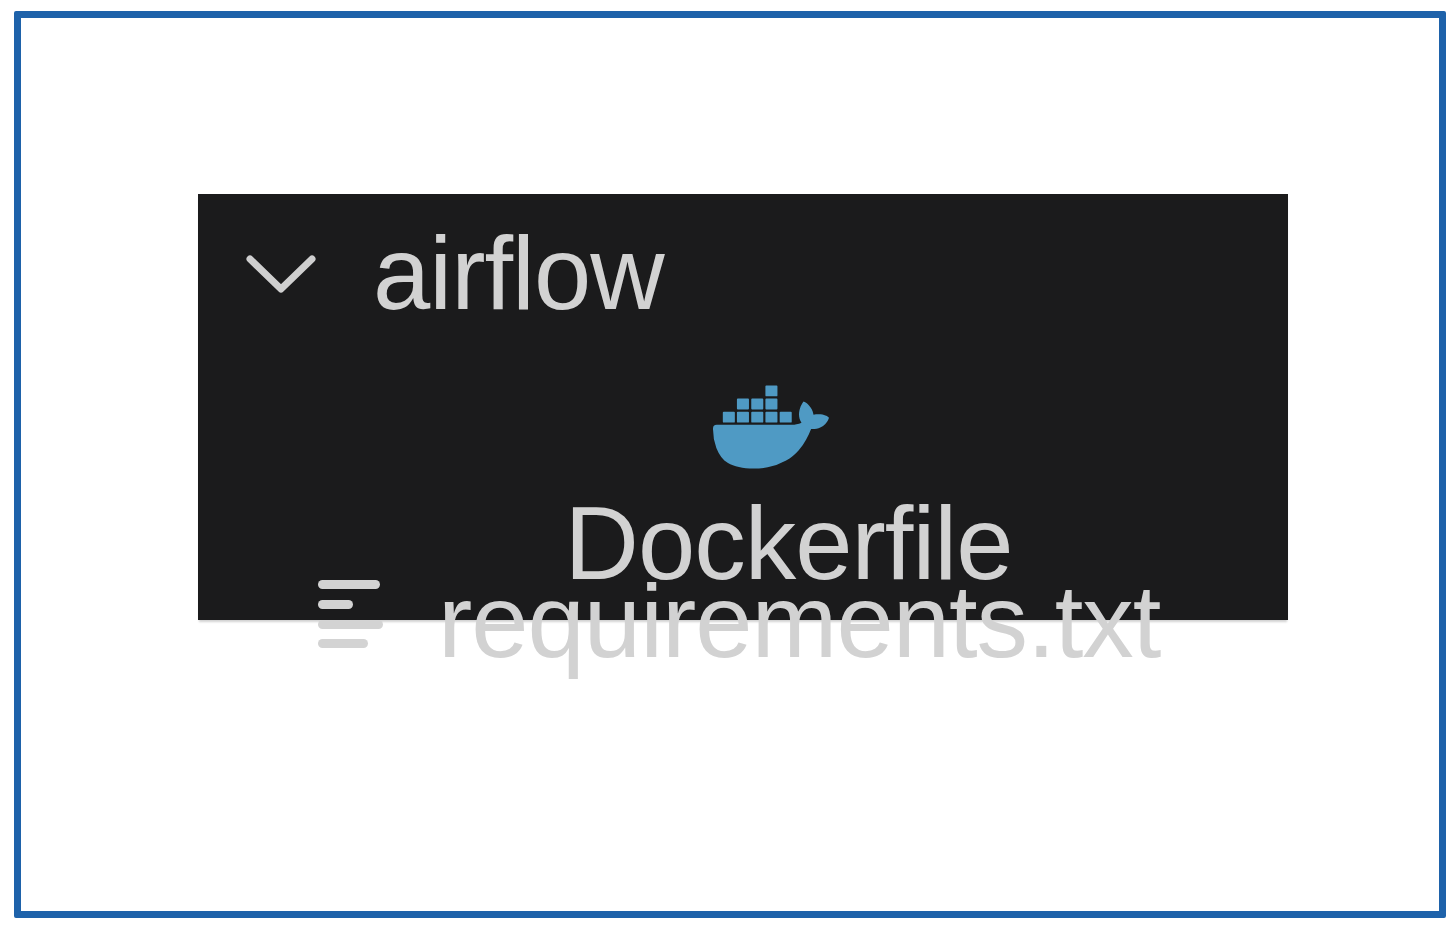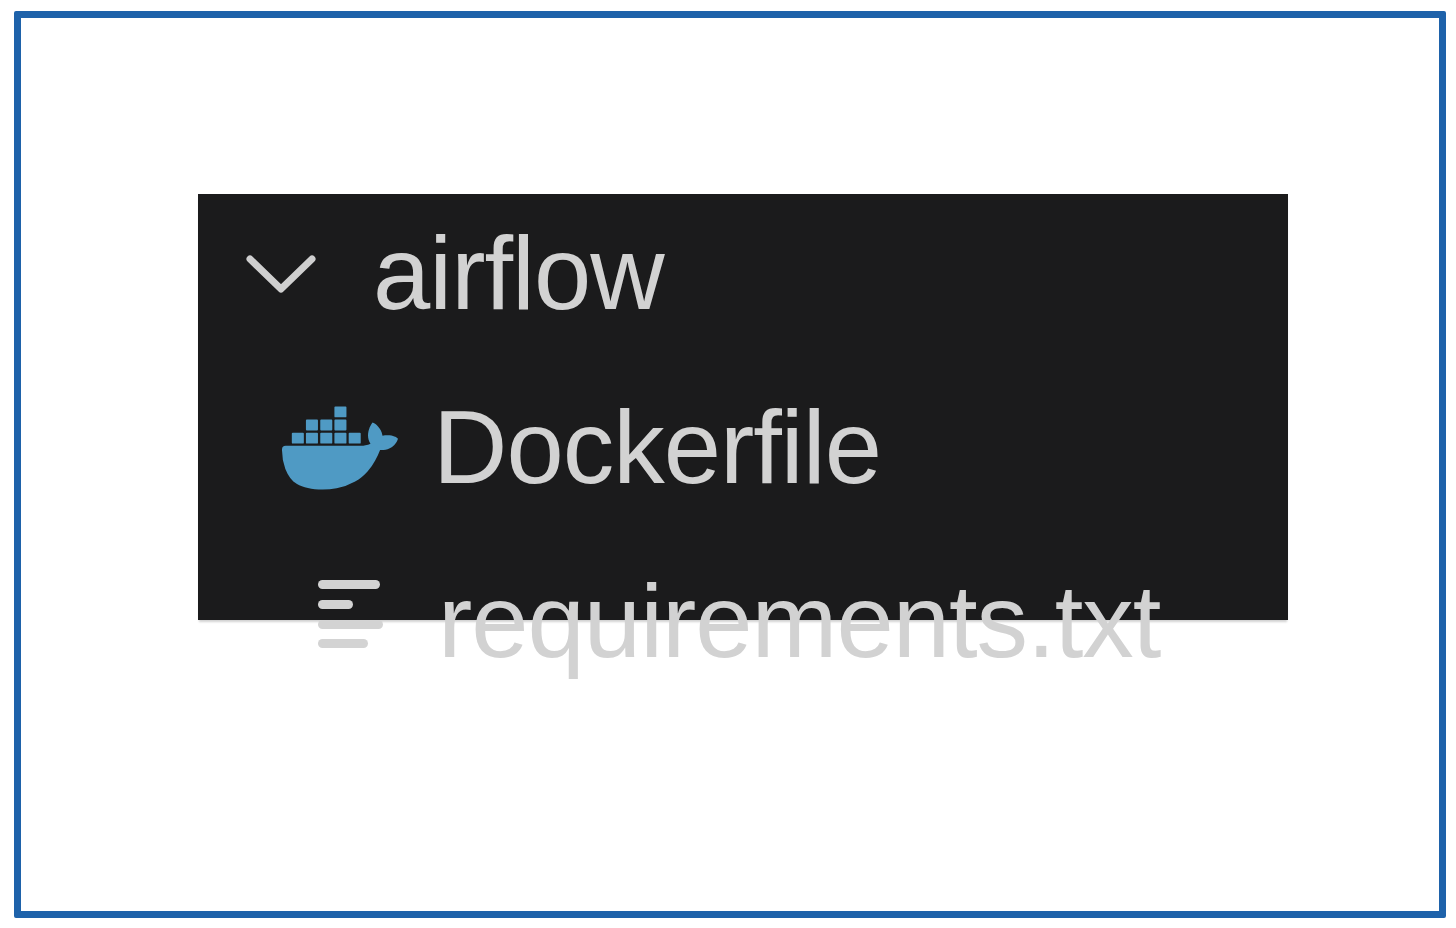--- a/index.html
+++ b/index.html
@@ -27,21 +27,21 @@
   }
   .tree-row {
     position: absolute;
     left: 0; right: 0;
     height: 140px;
     display: flex;
     align-items: center;
     cursor: pointer;
   }
   .row-folder { top: 10px;  padding-left: 46px;  }
-  .row-docker { top: 184px; padding-left: 84px;  }
+  .row-docker { top: 175px; padding-left: 56px; flex-direction: column;  }
   .row-txt    { top: 358px; padding-left: 120px; }
   .tree-label {
     color: #d2d2d2;
     font-size: 103px;
     letter-spacing: -1px;
     white-space: nowrap;
   }
   .row-folder .tree-label { margin-left: 55px; }
   .row-docker .tree-label { margin-left: 35px; }
   .row-txt    .tree-label { margin-left: 54px; }

